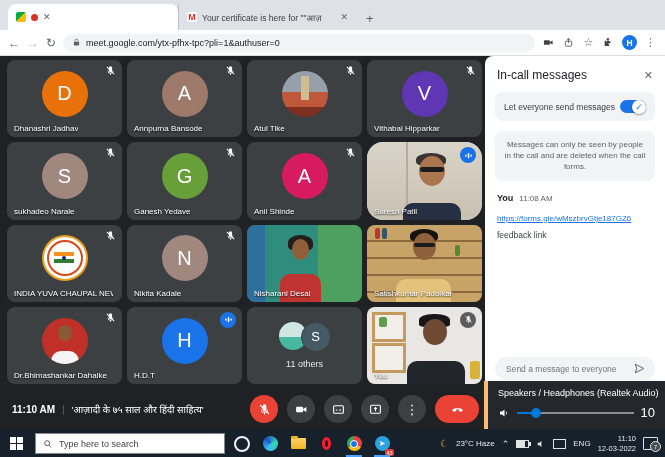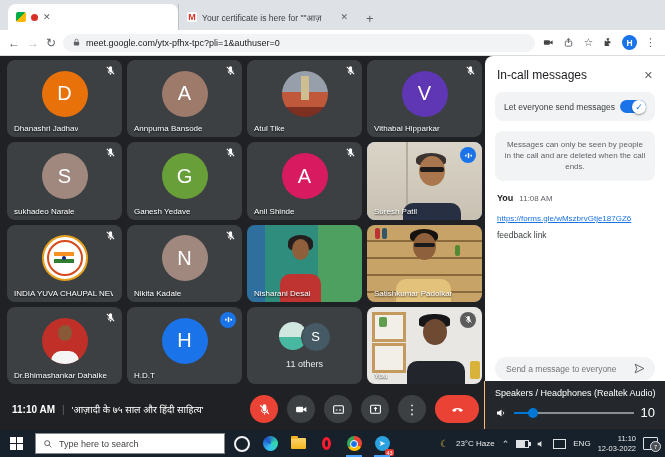--- a/index.html
+++ b/index.html
@@ -19,21 +19,21 @@
   .toolbar{position:absolute;top:30px;left:0;width:665px;height:26px;background:#fff;border-bottom:1px solid #dadce0;display:flex;align-items:center;padding:0 8px;gap:7px;box-sizing:border-box;}
   .navbtn{color:#5f6368;font-size:12px;line-height:1;}
   .navbtn.dim{color:#b6b9bd;}
   .omnibox{flex:1;height:18px;background:#f1f3f4;border-radius:9px;display:flex;align-items:center;gap:5px;padding:0 9px;font-size:9px;color:#202124;}
   .tb-ic{width:13px;height:13px;display:flex;align-items:center;justify-content:center;color:#5f6368;font-size:11px;}
   .avatar-sm{width:15px;height:15px;border-radius:50%;background:#1a73e8;color:#fff;font-size:8.5px;display:flex;align-items:center;justify-content:center;font-weight:bold;}
   
   .main{position:absolute;top:56px;left:0;width:665px;height:332px;display:flex;background:#202124;}
   .grid{flex:1;display:grid;grid-template-columns:repeat(4,1fr);grid-template-rows:repeat(4,1fr);gap:5px;padding:4px 3px 4px 7px;box-sizing:border-box;}
   .tile{position:relative;background:#3c4043;border-radius:8px;overflow:hidden;}
-  .tile.active-speaker{outline:2px solid #669df6;outline-offset:-2px;}
+  .tile.active-speaker{outline:2px solid #669df6;outline-offset:-2px;border-radius:16px;}
   .plabel{position:absolute;left:7px;bottom:4px;font-size:8px;color:#fff;z-index:4;text-shadow:0 1px 2px rgba(0,0,0,.9);max-width:86%;overflow:hidden;white-space:nowrap;}
   .avatar{position:absolute;left:50%;top:44%;transform:translate(-50%,-50%);width:46px;height:46px;border-radius:50%;display:flex;align-items:center;justify-content:center;color:#fff;font-size:20px;}
   .mic{position:absolute;top:5px;right:6px;z-index:4;}
   .mic-svg{width:11px;height:11px;display:block;}
   .mic.circled{width:16px;height:16px;background:rgba(32,33,36,.7);border-radius:50%;display:flex;align-items:center;justify-content:center;}
   .speak{position:absolute;top:5px;right:6px;width:16px;height:16px;border-radius:50%;background:#1a73e8;display:flex;align-items:center;justify-content:center;z-index:4;}
   
   .scene{position:absolute;inset:0;}
   .head{position:absolute;border-radius:50%;}
   .torso{position:absolute;border-radius:10px 10px 0 0;}
@@ -78,21 +78,21 @@
   .bar-info{position:absolute;left:12px;top:15px;display:flex;gap:7px;align-items:baseline;font-size:10px;}
   .bar-time{font-weight:bold;}
   .bar-sep{color:#5f6368;}
   .bar-title{font-size:9.5px;}
   .controls{position:absolute;left:250px;top:7px;display:flex;gap:9px;align-items:center;}
   .ctl{width:28px;height:28px;border-radius:50%;background:#3c4043;display:flex;align-items:center;justify-content:center;color:#fff;}
   .ctl.red{background:#ea4335;}
   .ctl.end{width:44px;border-radius:14px;background:#ea4335;}
   .dots{font-size:13px;line-height:1;}
   
-  .osd{position:absolute;right:0;top:381px;width:181px;height:48px;background:#24282c;z-index:6;color:#fff;padding:7px 10px;box-sizing:border-box;border-left:1px solid #fdba74;}
+  .osd{position:absolute;right:0;top:381px;width:181px;height:48px;background:#24282c;z-index:6;color:#fff;padding:7px 10px;box-sizing:border-box;border-left:4px solid #fdba74;}
   .osd-title{font-size:9px;white-space:nowrap;}
   .osd-row{display:flex;align-items:center;gap:7px;margin-top:7px;}
   .osd-track{flex:1;height:2px;background:#8a8f94;position:relative;}
   .osd-fill{position:absolute;left:0;top:0;height:2px;width:12%;background:#0078d7;}
   .osd-thumb{position:absolute;left:12%;top:-4px;width:10px;height:10px;border-radius:50%;background:#0078d7;}
   .osd-val{font-size:13px;}
   
   .taskbar{position:absolute;bottom:0;left:0;width:665px;height:27px;background:#17212b;display:flex;align-items:center;gap:6px;padding:0 4px;box-sizing:border-box;}
   .startgrid{width:13px;height:13px;display:grid;grid-template-columns:6px 6px;grid-template-rows:6px 6px;gap:1px;margin:0 6px;}
   .startgrid span{background:#fff;}
@@ -379,21 +379,21 @@
       <div class="chat-head">
         <span>In-call messages</span>
         <span class="chat-close">✕</span>
       </div>
       <div class="toggle-card">
         <span>Let everyone send messages</span>
         <span class="switch">
             <span class="knob">✓</span>
           </span>
       </div>
-      <div class="notice">Messages can only be seen by people in the call and are deleted when the call ends.</div>
+      <div class="notice">Messages can only be seen by people in the call and are deleted when the call forms.</div>
       <div class="msg">
         <div class="msg-head">
           <span class="sender">You</span>
           <span class="msg-time">11:08 AM</span>
         </div>
         <a class="msg-link" href="#">https://forms.gle/wMszbrvGtje187GZ6</a>
         <div class="msg-text">feedback link</div>
       </div>
       <div class="chat-input">
         <input type="text" placeholder="Send a message to everyone" style="">

